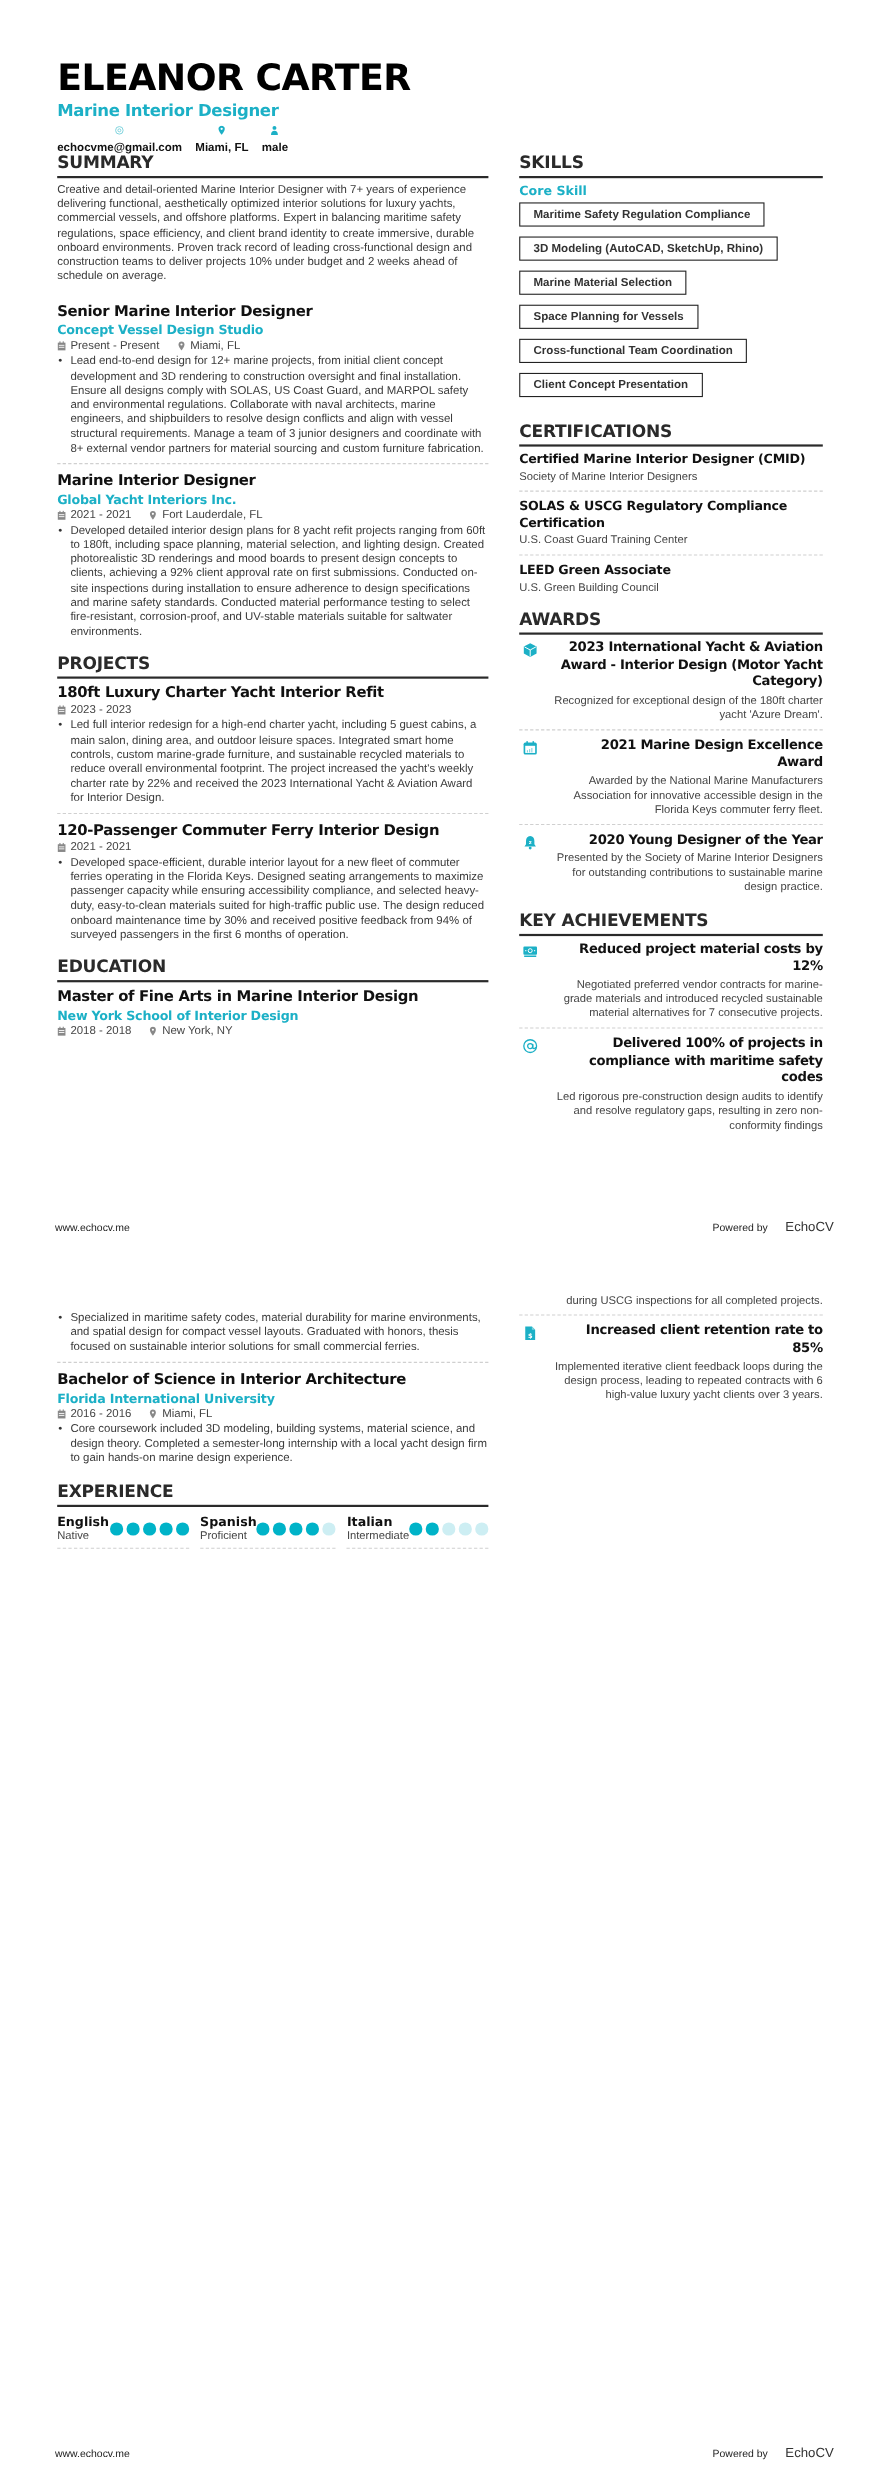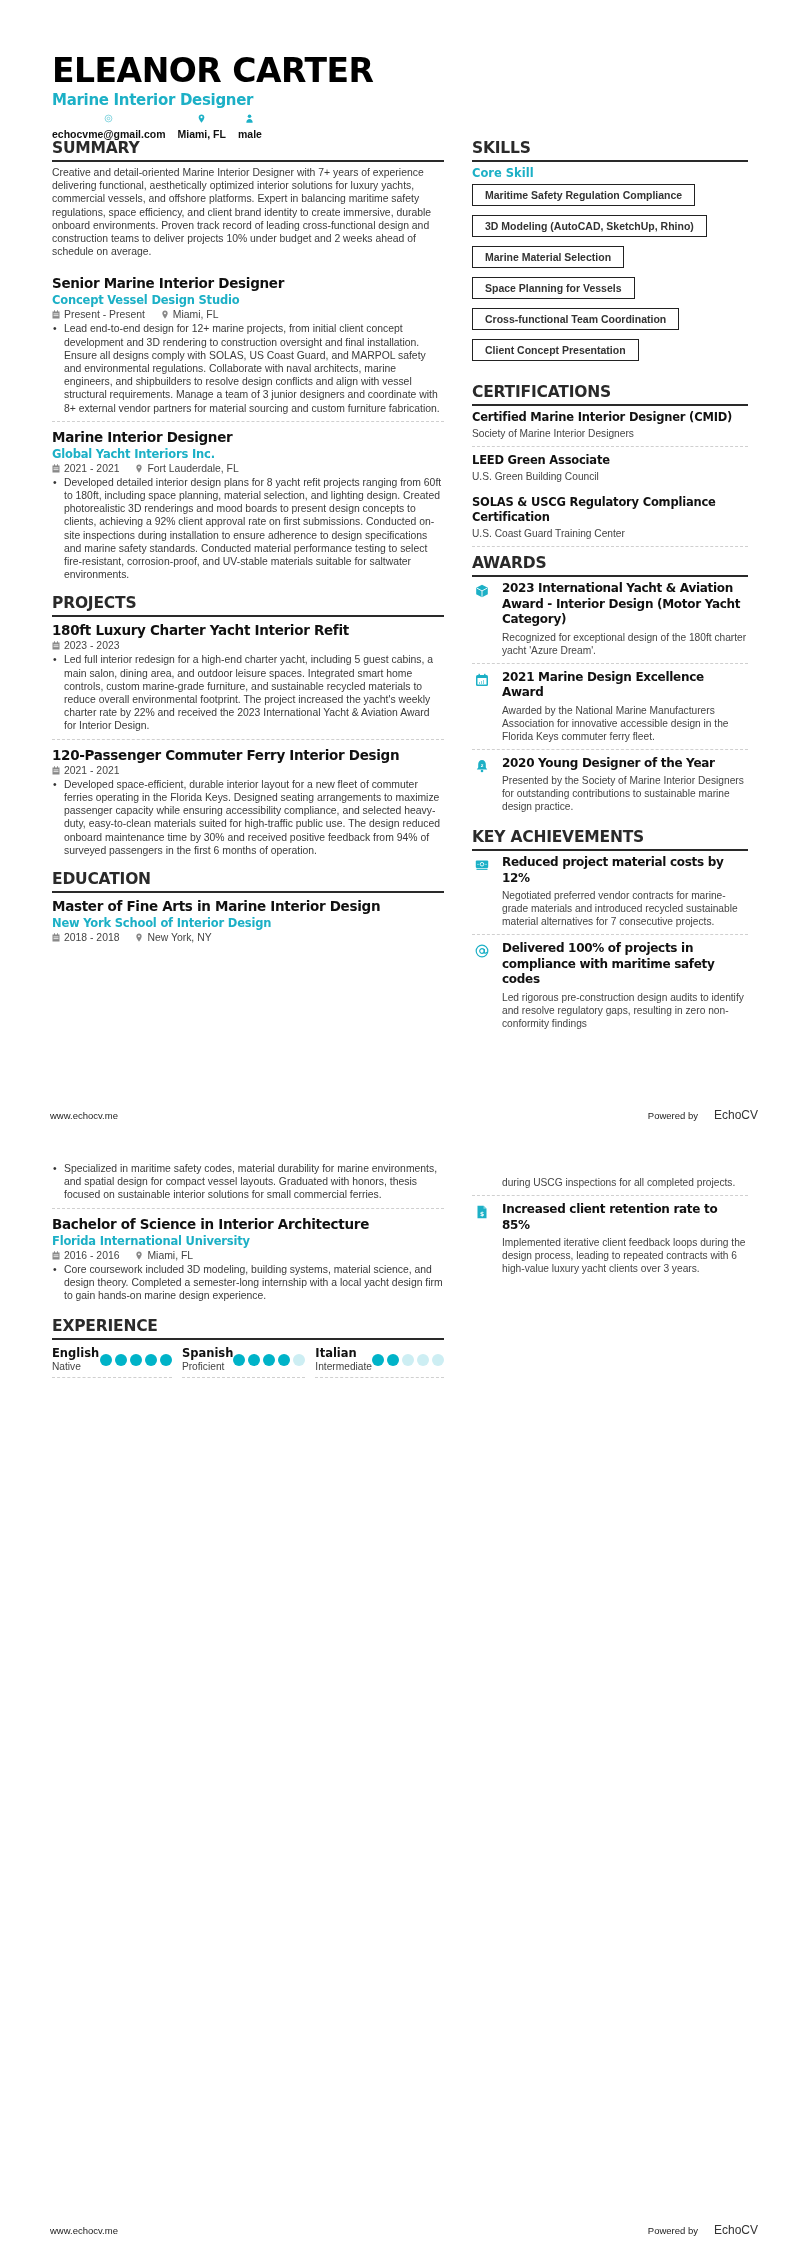--- a/index.html
+++ b/index.html
@@ -39,21 +39,21 @@
 
     .cert { padding-bottom: 5px; border-bottom: 1px dashed #d0d0d0; margin-bottom: 6px; }
     .cert.last { border-bottom: none; }
     .cert-title { font-family: "DejaVu Sans", sans-serif; font-weight: bold; font-size: 11.5px; color: #111; line-height: 15px; letter-spacing: -0.2px; }
     .cert-org { font-size: 10.2px; color: #444; line-height: 14px; margin-top: 2px; }
 
     .icon-entry { display: flex; gap: 10px; padding-bottom: 6px; border-bottom: 1px dashed #d0d0d0; margin-bottom: 6px; }
     .icon-entry.last { border-bottom: none; }
     .icon-entry .ico { width: 20px; flex-shrink: 0; display: flex; justify-content: center; padding-top: 3px; }
     .icon-entry .ico svg { width: 14px; height: 14px; }
-    .icon-entry .body { flex: 1; }
+    .icon-entry .body { flex: 1; text-align: right; }
     .ie-title { font-family: "DejaVu Sans", sans-serif; font-weight: bold; font-size: 12px; color: #111; line-height: 15.5px; letter-spacing: -0.3px; }
     .ie-desc { font-size: 10.2px; color: #444; line-height: 13px; margin-top: 3px; }
 
     .langs { display: grid; grid-template-columns: 1fr 1fr 1fr; column-gap: 10px; }
     .lang { display: flex; justify-content: space-between; align-items: center; padding: 2px 0 4px; border-bottom: 1px dashed #d0d0d0; margin-bottom: 6px; }
     .lang-name { font-family: "DejaVu Sans", sans-serif; font-weight: bold; font-size: 11.5px; color: #111; line-height: 14px; }
     .lang-level { font-size: 10.2px; color: #444; line-height: 13px; }
     .dots { display: flex; gap: 3px; }
     .dot { width: 12px; height: 12px; border-radius: 50%; background: #cdeef3; }
     .dot.on { background: #00b3c8; }
@@ -243,27 +243,27 @@
         <span class="skill-chip">Client Concept Presentation</span>
       </div>
     </section>
 
     <section style="margin-top:12px;">
       <div class="sec-title">CERTIFICATIONS</div>
       <div class="cert">
         <div class="cert-title">Certified Marine Interior Designer (CMID)</div>
         <div class="cert-org">Society of Marine Interior Designers</div>
       </div>
+      <div class="cert">
+        <div class="cert-title">SOLAS &amp; USCG Regulatory Compliance Certification</div>
+        <div class="cert-org">U.S. Coast Guard Training Center</div>
+      </div>
       <div class="cert last">
         <div class="cert-title">LEED Green Associate</div>
         <div class="cert-org">U.S. Green Building Council</div>
-      </div>
-      <div class="cert">
-        <div class="cert-title">SOLAS &amp; USCG Regulatory Compliance Certification</div>
-        <div class="cert-org">U.S. Coast Guard Training Center</div>
       </div>
     </section>
 
     <section style="margin-top:0;">
       <div class="sec-title">AWARDS</div>
 
       <div class="icon-entry">
         <div class="ico">
             <svg viewBox="0 0 14 14">
               <path d="M7 0.8L12.8 3.8V10.2L7 13.2 1.2 10.2V3.8z" fill="#1cb0c6"></path>
@@ -348,21 +348,21 @@
     <span>www.echocv.me</span>
     <span class="powered">
       <span>Powered by</span>
       <span class="brand">EchoCV</span>
     </span>
   </div>
 </div>
 
 <div class="page page2">
 
-  <div class="col-left" style="top:39px;">
+  <div class="col-left" style="top:69px;">
     <div class="entry">
       <ul class="bullets">
           <li>Specialized in maritime safety codes, material durability for marine environments, and spatial design for compact vessel layouts. Graduated with honors, thesis focused on sustainable interior solutions for small commercial ferries.</li>
         </ul>
     </div>
 
     <div class="entry last">
       <div class="entry-title">Bachelor of Science in Interior Architecture</div>
       <div class="entry-sub">Florida International University</div>
       <div class="meta">

